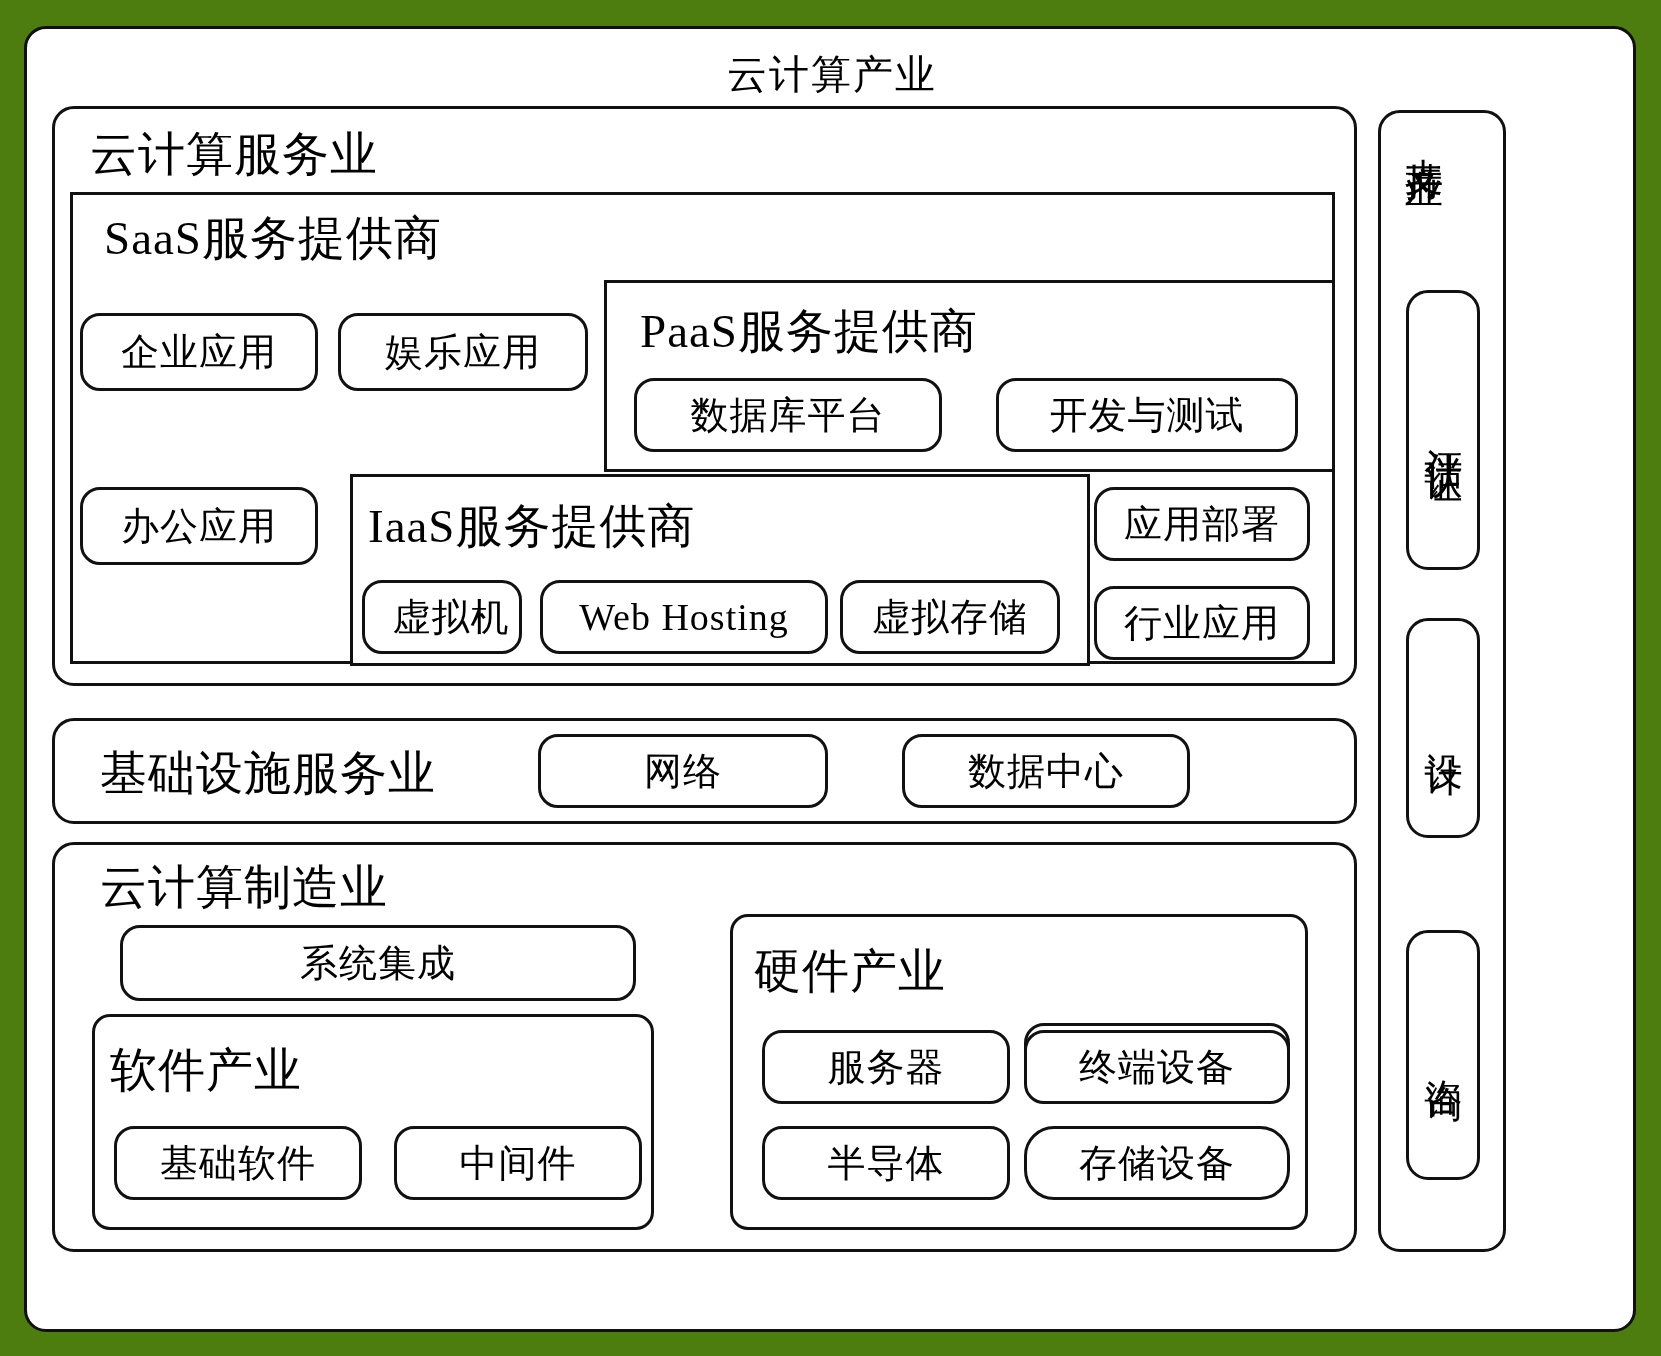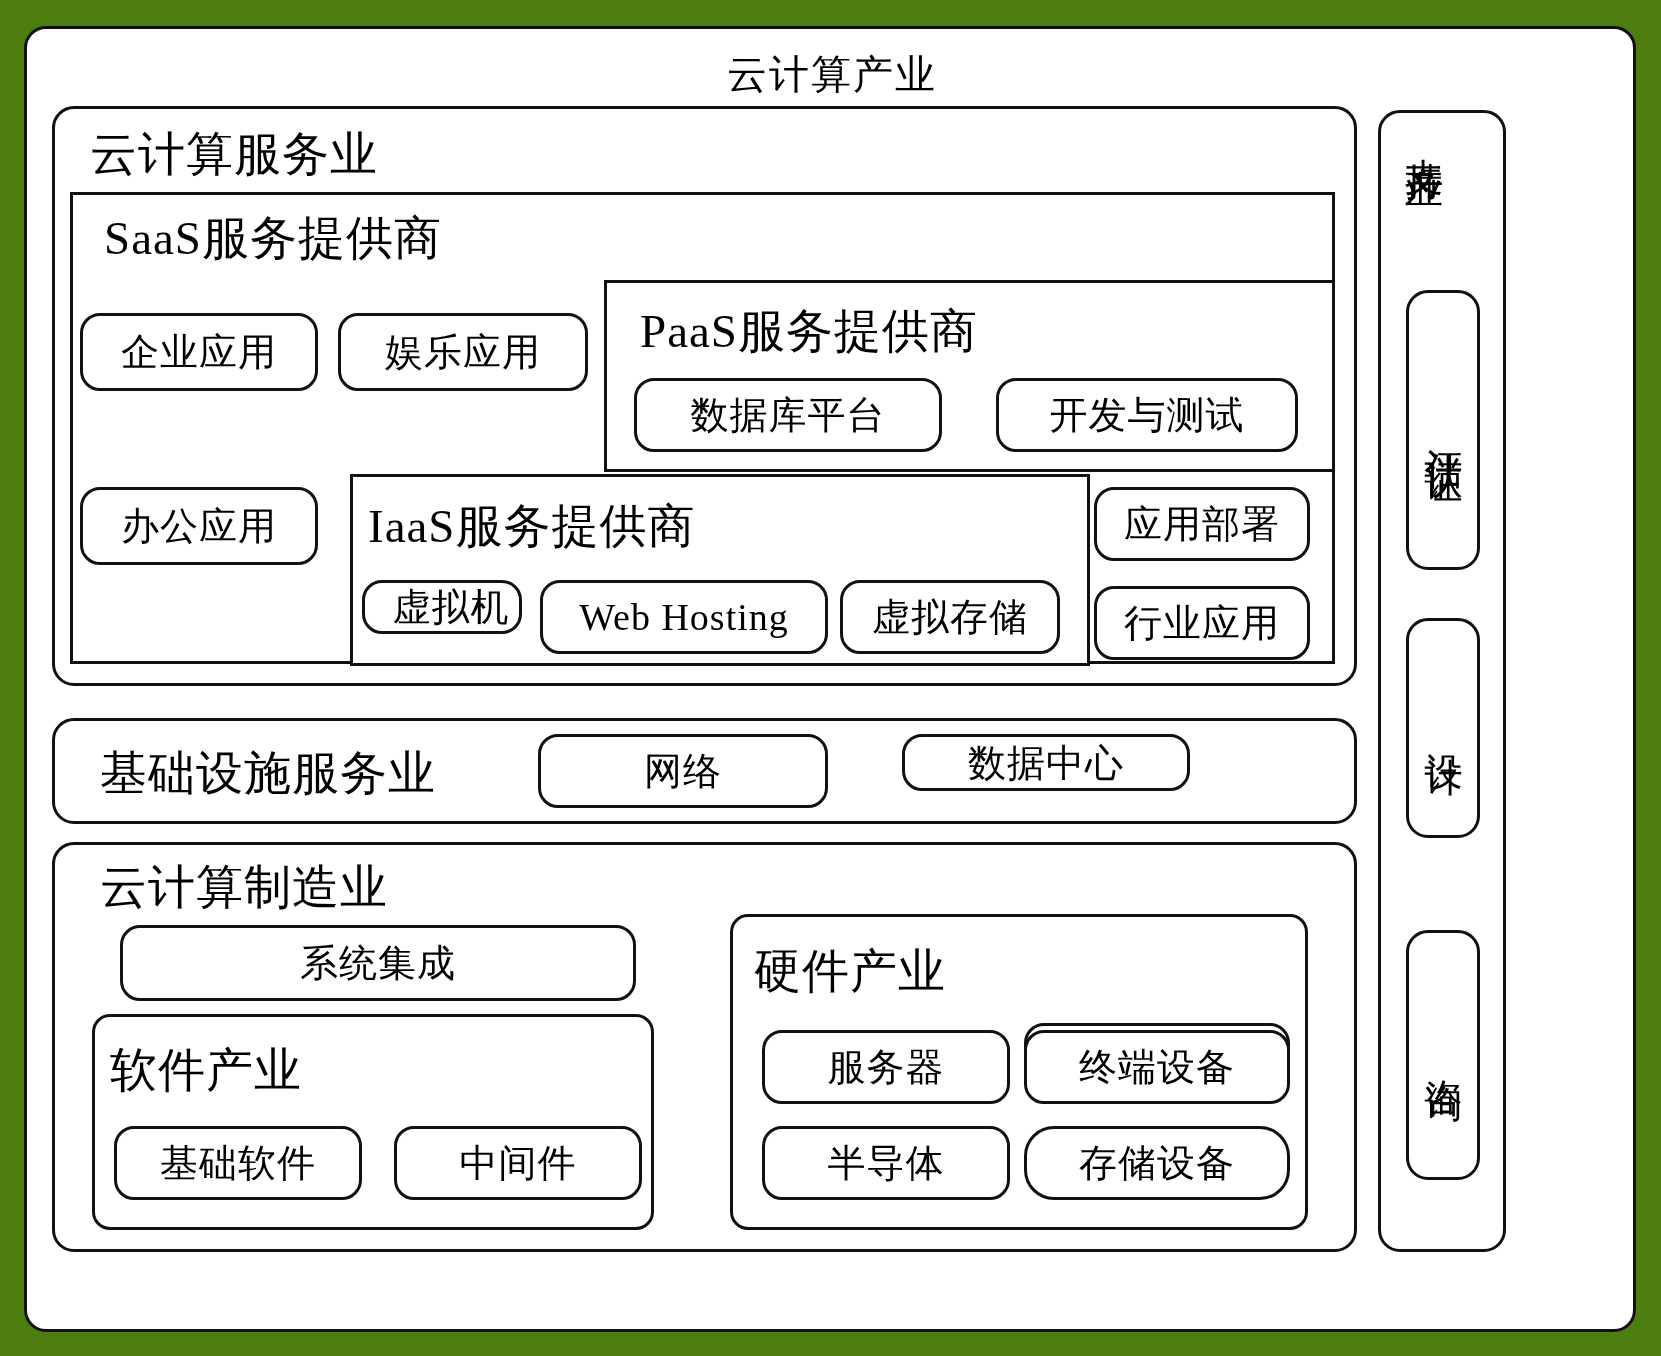--- a/index.html
+++ b/index.html
@@ -106,31 +106,31 @@
   <div class="leaf" style="left:338px; top:313px; width:250px; height:78px;">娱乐应用</div>
   <div class="leaf" style="left:80px; top:487px; width:238px; height:78px;">办公应用</div>
 
   <div class="box" style="left:604px; top:280px; width:731px; height:192px;"></div>
   <div class="grouptitle" style="left:640px; top:308px;">PaaS服务提供商</div>
   <div class="leaf" style="left:634px; top:378px; width:308px; height:74px;">数据库平台</div>
   <div class="leaf" style="left:996px; top:378px; width:302px; height:74px;">开发与测试</div>
 
   <div class="box" style="left:350px; top:474px; width:740px; height:192px;"></div>
   <div class="grouptitle" style="left:368px; top:503px;">IaaS服务提供商</div>
-  <div class="leaf" style="left:362px; top:580px; width:160px; height:54px;padding-left:18px;">虚拟机</div>
+  <div class="leaf" style="left:362px; top:580px; width:160px; height:74px;padding-left:18px;">虚拟机</div>
   <div class="leaf" style="left:540px; top:580px; width:288px; height:74px;">Web Hosting</div>
   <div class="leaf" style="left:840px; top:580px; width:220px; height:74px;">虚拟存储</div>
 
   <div class="leaf" style="left:1094px; top:487px; width:216px; height:74px;">应用部署</div>
   <div class="leaf" style="left:1094px; top:586px; width:216px; height:74px;">行业应用</div>
 
   <div class="box rounded-lg" style="left:52px; top:718px; width:1305px; height:106px;"></div>
   <div class="grouptitle" style="left:100px; top:718px;margin-top:32px;">基础设施服务业</div>
   <div class="leaf" style="left:538px; top:734px; width:290px; height:74px;">网络</div>
-  <div class="leaf" style="left:902px; top:734px; width:288px; height:57px;">数据中心</div>
+  <div class="leaf" style="left:902px; top:734px; width:288px; height:74px;">数据中心</div>
 
   <div class="box rounded-lg" style="left:52px; top:842px; width:1305px; height:410px;"></div>
   <div class="grouptitle" style="left:100px; top:864px;">云计算制造业</div>
 
   <div class="leaf" style="left:120px; top:925px; width:516px; height:76px;">系统集成</div>
 
   <div class="box rounded" style="left:92px; top:1014px; width:562px; height:216px;"></div>
   <div class="grouptitle" style="left:110px; top:1047px;">软件产业</div>
   <div class="leaf" style="left:114px; top:1126px; width:248px; height:74px;">基础软件</div>
   <div class="leaf" style="left:394px; top:1126px; width:248px; height:74px;">中间件</div>

